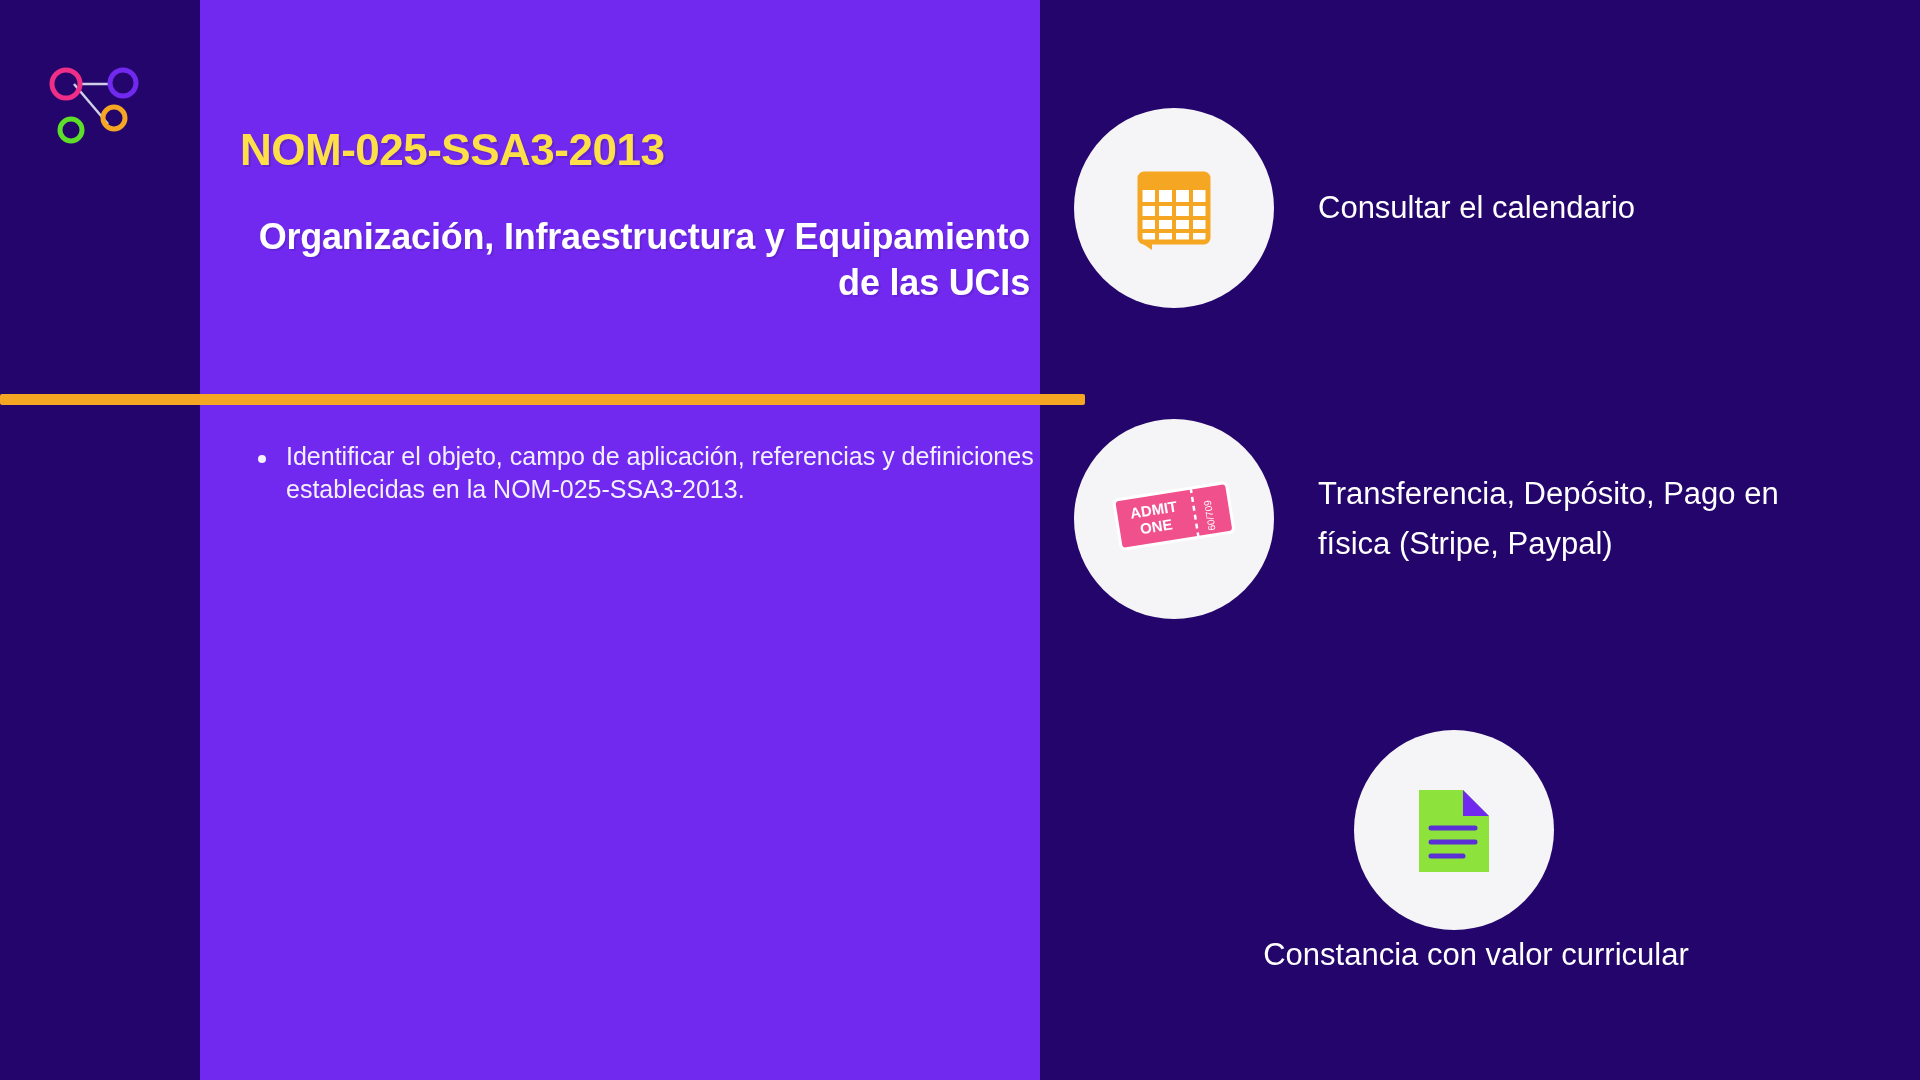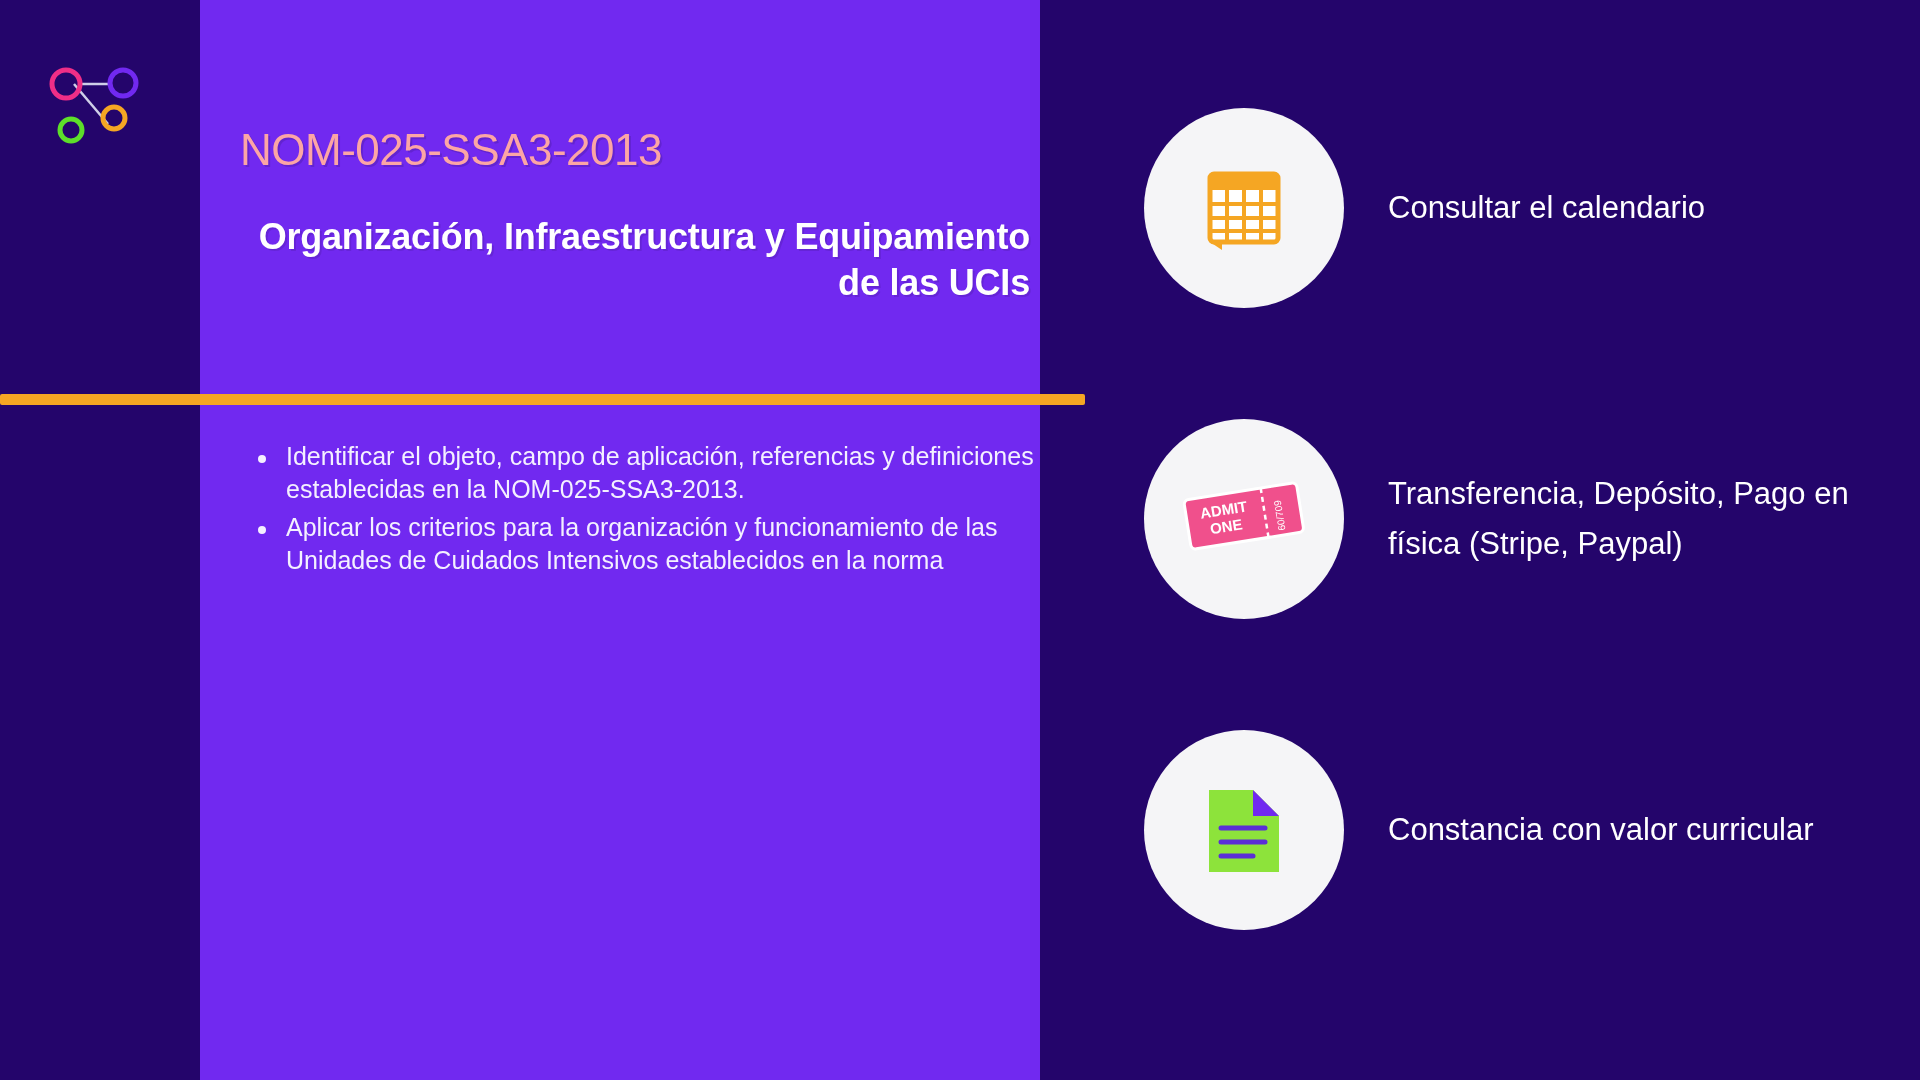--- a/index.html
+++ b/index.html
@@ -40,22 +40,22 @@
   }
 
   
   .title-block {
     position: absolute;
     left: 240px; top: 125px;
     width: 790px;
   }
   .main-title {
     font-size: 44px;
-    font-weight: normal;
-    color: #fca5a5;
+    font-weight: bold;
+    color: #fde047;
     letter-spacing: -0.5px;
     line-height: 1.15;
     text-shadow: 2px 2px 0 rgba(0,0,0,0.13);
   }
   .sub-title {
     margin-top: 38px;
     font-size: 36px;
     font-weight: bold;
     color: #ffffff;
     line-height: 1.28;
@@ -84,30 +84,30 @@
     position: absolute;
     left: 10px; top: 15px;
     width: 8px; height: 8px;
     border-radius: 50%;
     background: #f4f0ff;
   }
 
   
   .features {
     position: absolute;
-    left: 1144px; top: 108px;
+    left: 1074px; top: 108px;
     width: 760px;
   }
   .feature {
     display: flex;
     align-items: center;
     height: 200px;
     margin-bottom: 111px;
   }
-  .feature:last-child { margin-bottom: 0; }
+  .feature:last-child { margin-bottom: 0; flex-direction: column; }
   .feature-circle {
     flex: 0 0 auto;
     width: 200px; height: 200px;
     border-radius: 50%;
     background: #f5f5f7;
     display: flex;
     align-items: center;
     justify-content: center;
   }
   .feature-text {
@@ -138,21 +138,20 @@
 
   <div class="orange-rule"></div>
 
   <div class="title-block">
     <div class="main-title">NOM-025-SSA3-2013</div>
     <div class="sub-title">Organización, Infraestructura y Equipamiento de las UCIs</div>
   </div>
 
   <ul class="bullets">
     <li>Identificar el objeto, campo de aplicación, referencias y definiciones establecidas en la NOM-025-SSA3-2013.</li>
-    <li>Aplicar los criterios para la organización y funcionamiento de las Unidades de Cuidados Intensivos establecidos en la norma</li>
   </ul>
 
   <div class="features">
 
     <div class="feature">
       <div class="feature-circle">
         <span>
           <svg width="104" height="104" viewBox="0 0 104 104">
             <rect x="18" y="20" width="68" height="68" rx="4" fill="#ffffff" stroke="#f5a623" stroke-width="5"></rect>
             <rect x="18" y="20" width="68" height="16" fill="#f5a623"></rect>

